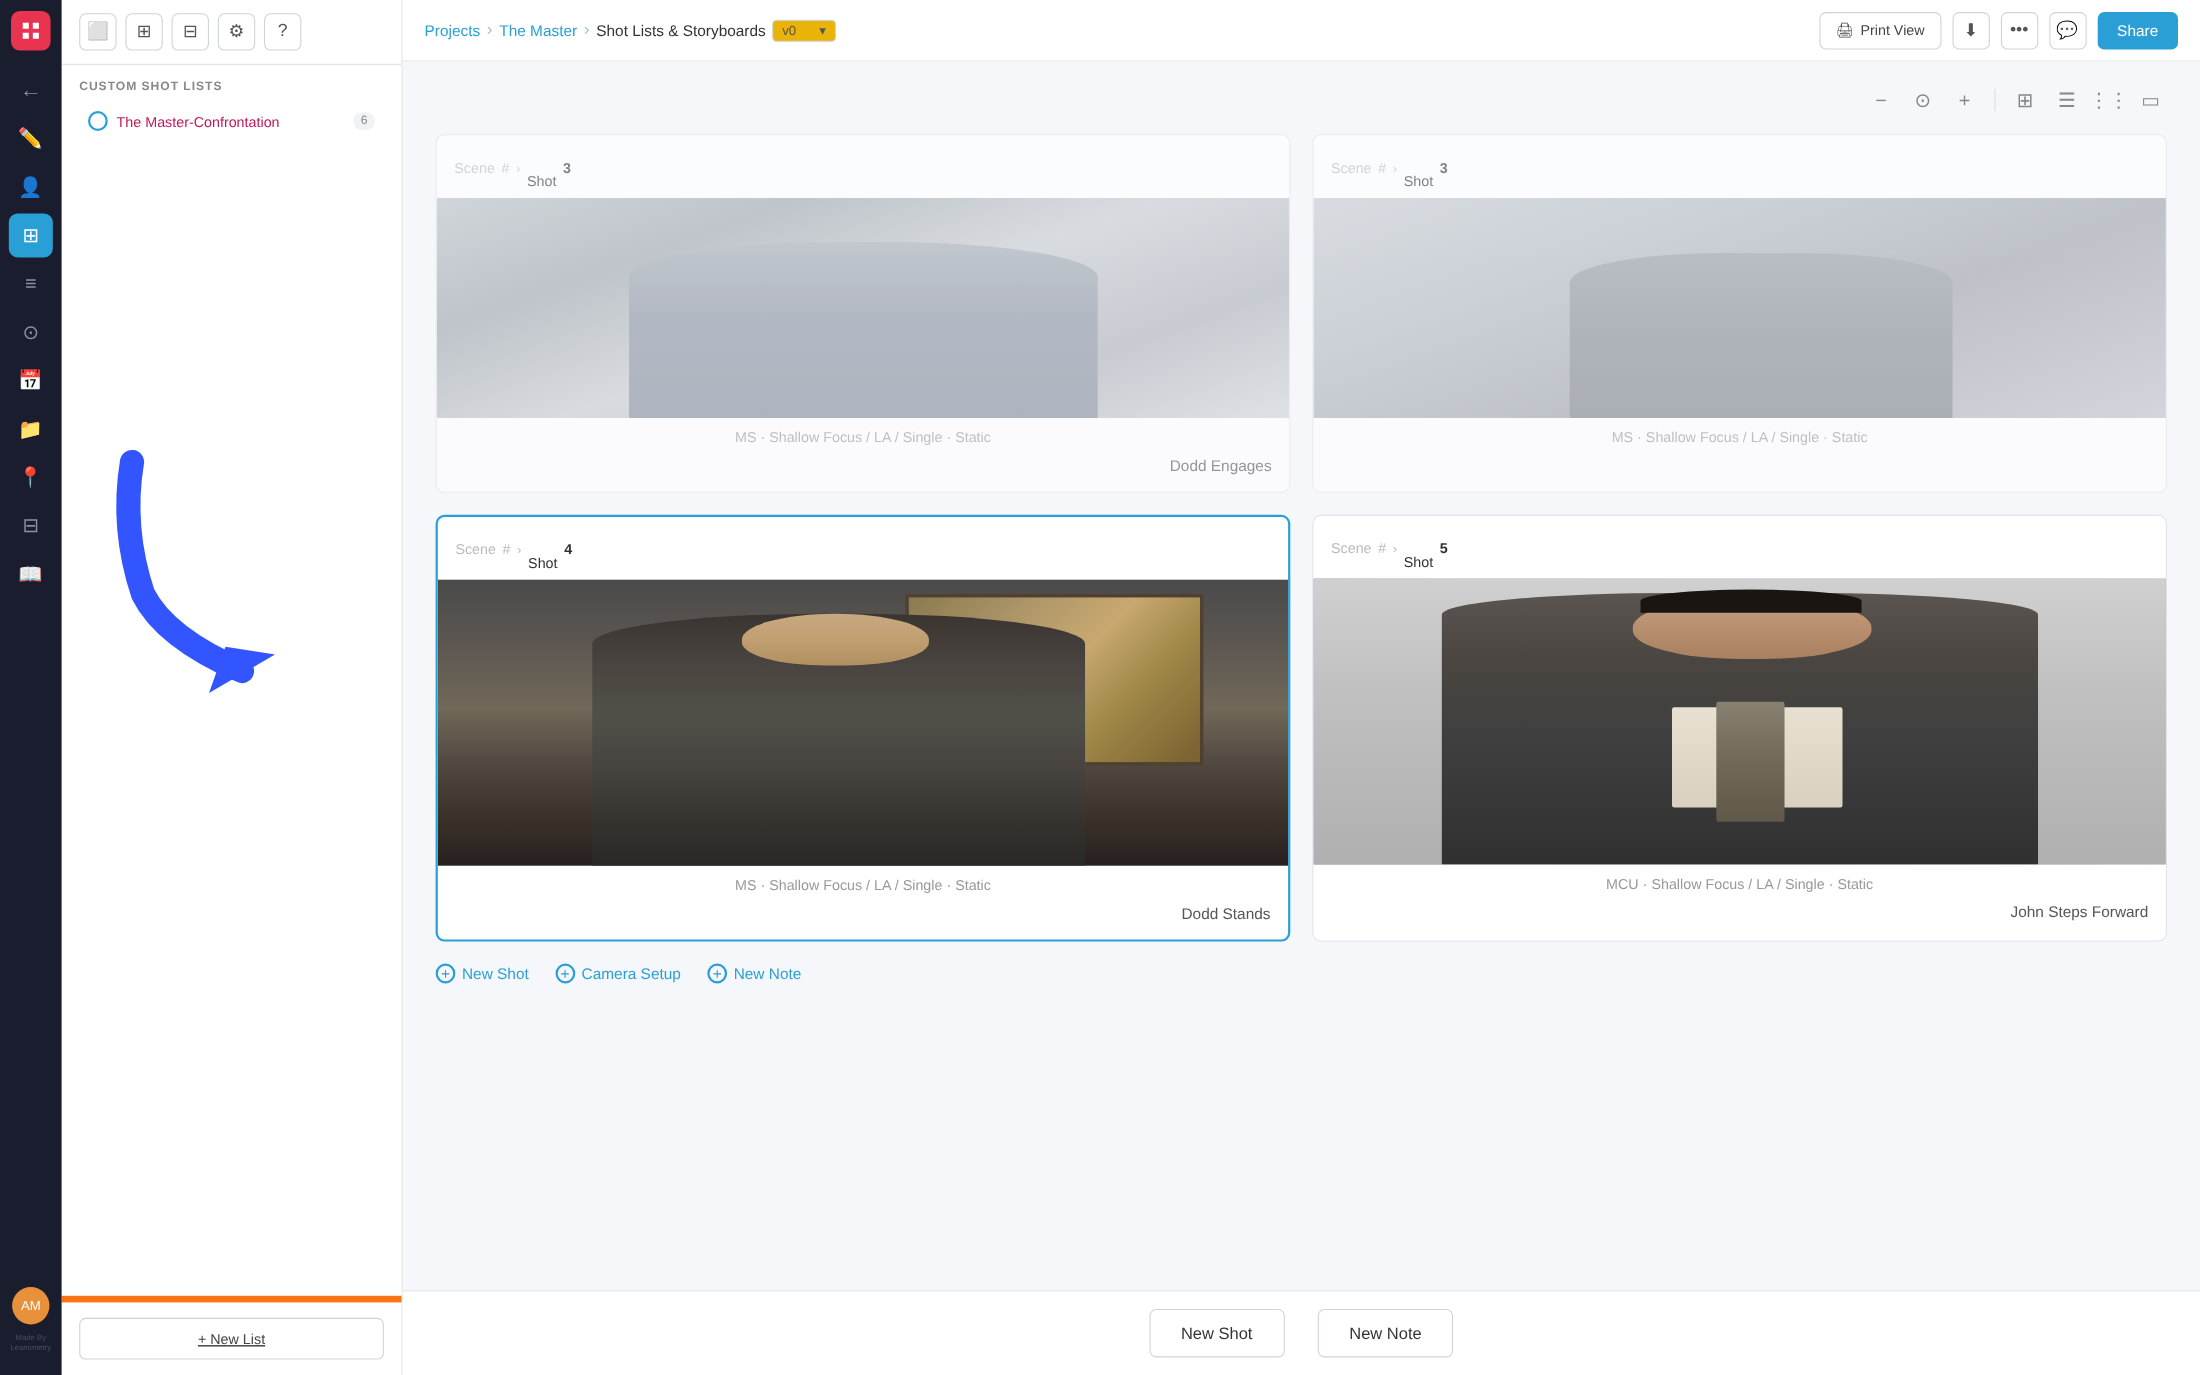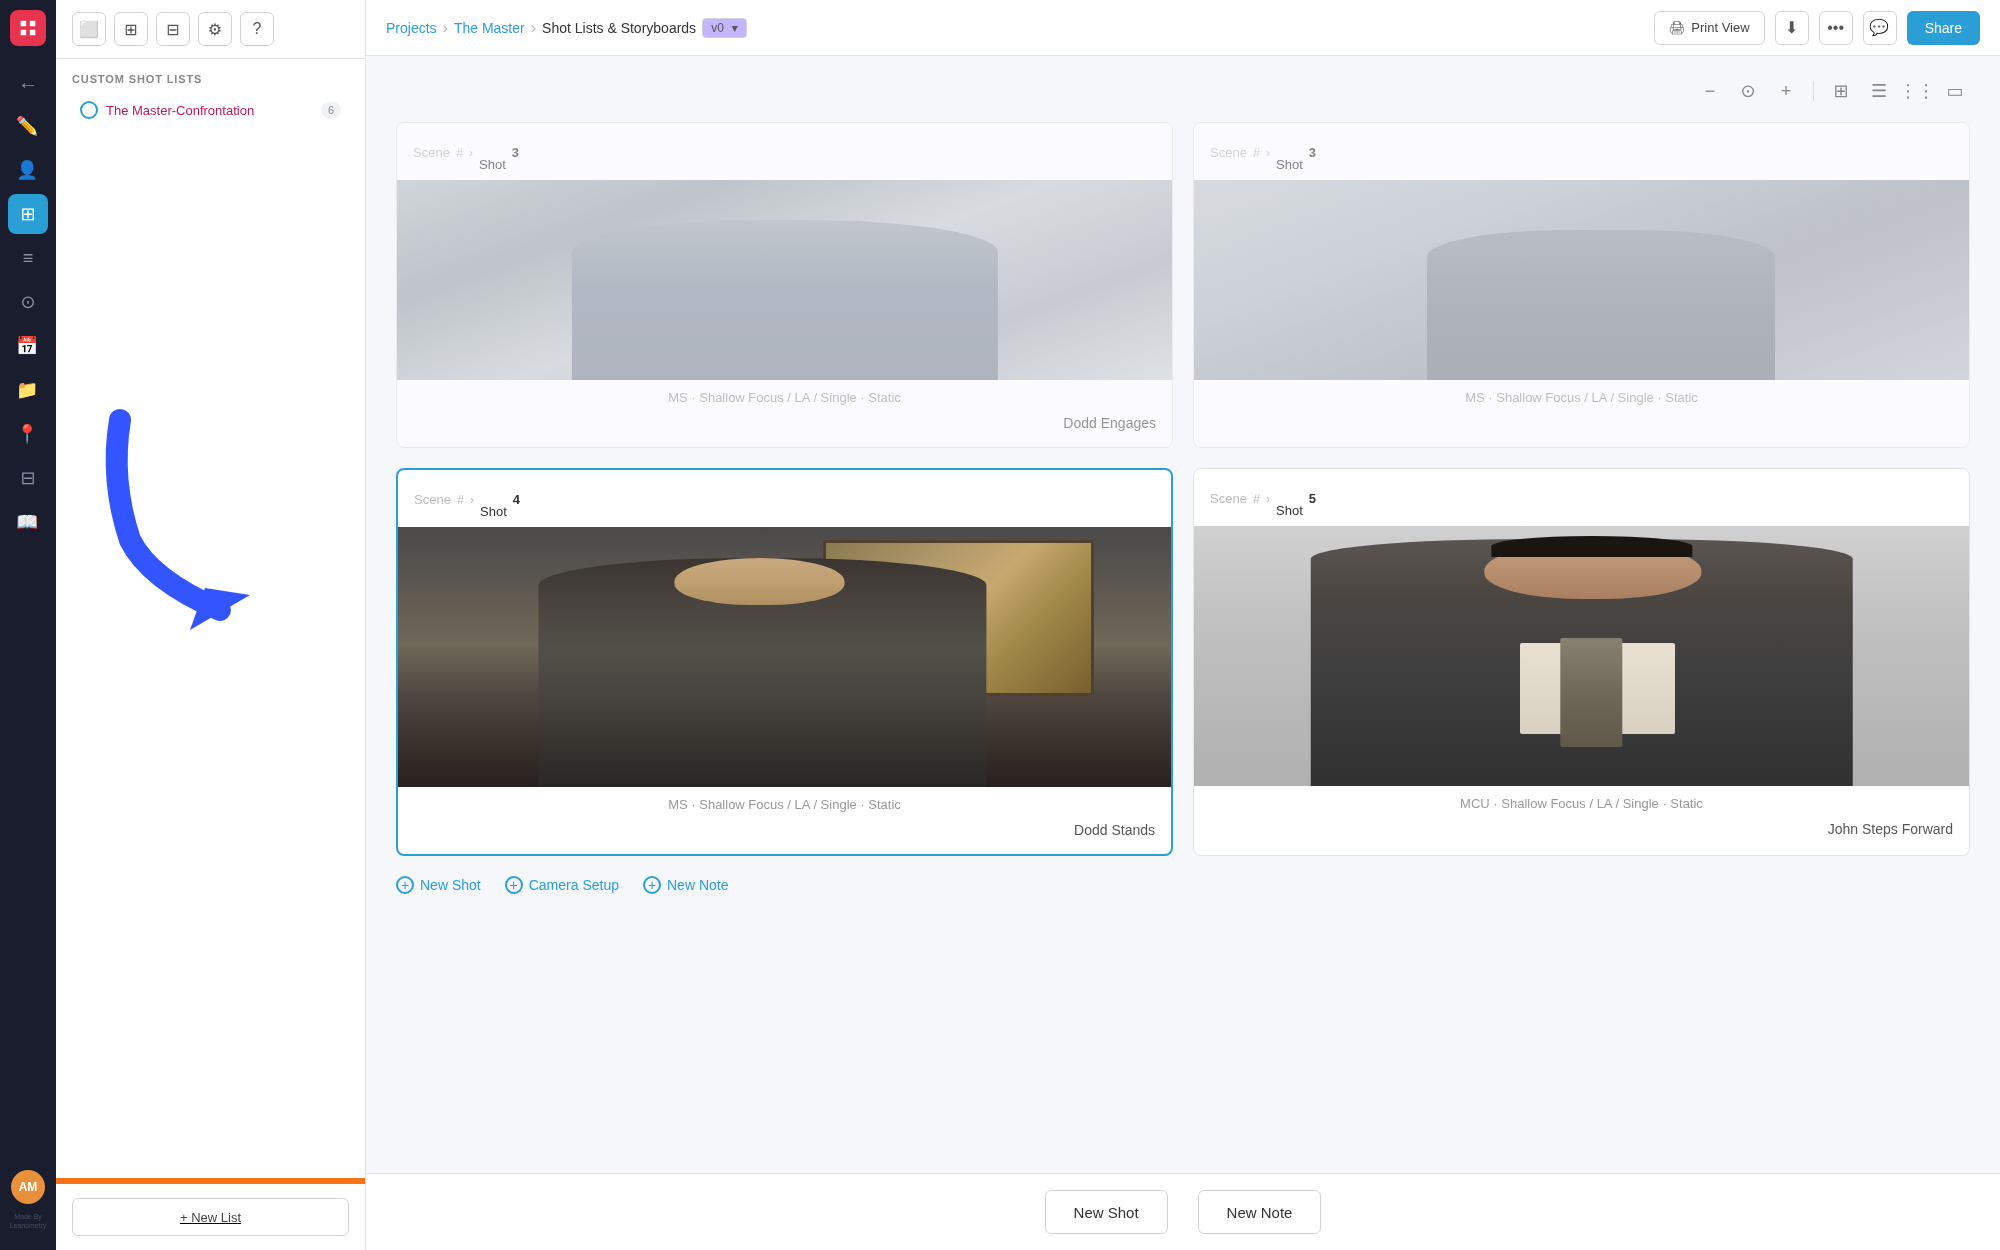--- a/index.html
+++ b/index.html
@@ -45,21 +45,21 @@
       gap: 8px;
       padding-bottom: 10px;
     }
     .nav-avatar {
       width: 34px; height: 34px;
       border-radius: 50%;
       background: #e8913a;
       display: flex; align-items: center; justify-content: center;
       color: white;
       font-size: 12px;
-      font-weight: 700;
+      font-weight: 400;
       cursor: pointer;
     }
     .nav-made-by {
       font-size: 7px;
       color: #4a4d60;
       text-align: center;
       line-height: 1.3;
     }
 
     
@@ -165,28 +165,28 @@
       display: flex;
       align-items: center;
       gap: 6px;
       font-size: 14px;
       color: #888;
     }
     .breadcrumb a { color: #2a9fd6; text-decoration: none; }
     .breadcrumb .sep { color: #bbb; font-size: 16px; }
     .breadcrumb .current { color: #333; font-weight: 500; }
     .version-badge {
-      background: #c4b5fd;
+      background: #eab308;
       border: 1px solid #d0d3d8;
       border-radius: 4px;
       padding: 2px 8px;
       font-size: 12px;
       color: #555;
       cursor: pointer;
-      display: flex; align-items: flex-end; gap: 8px;
+      display: flex; align-items: flex-end; gap: 21px;
     }
     .header-actions {
       display: flex;
       align-items: center;
       gap: 10px;
     }
     .header-btn {
       height: 34px;
       padding: 0 14px;
       border: 1px solid #d0d3d8;

